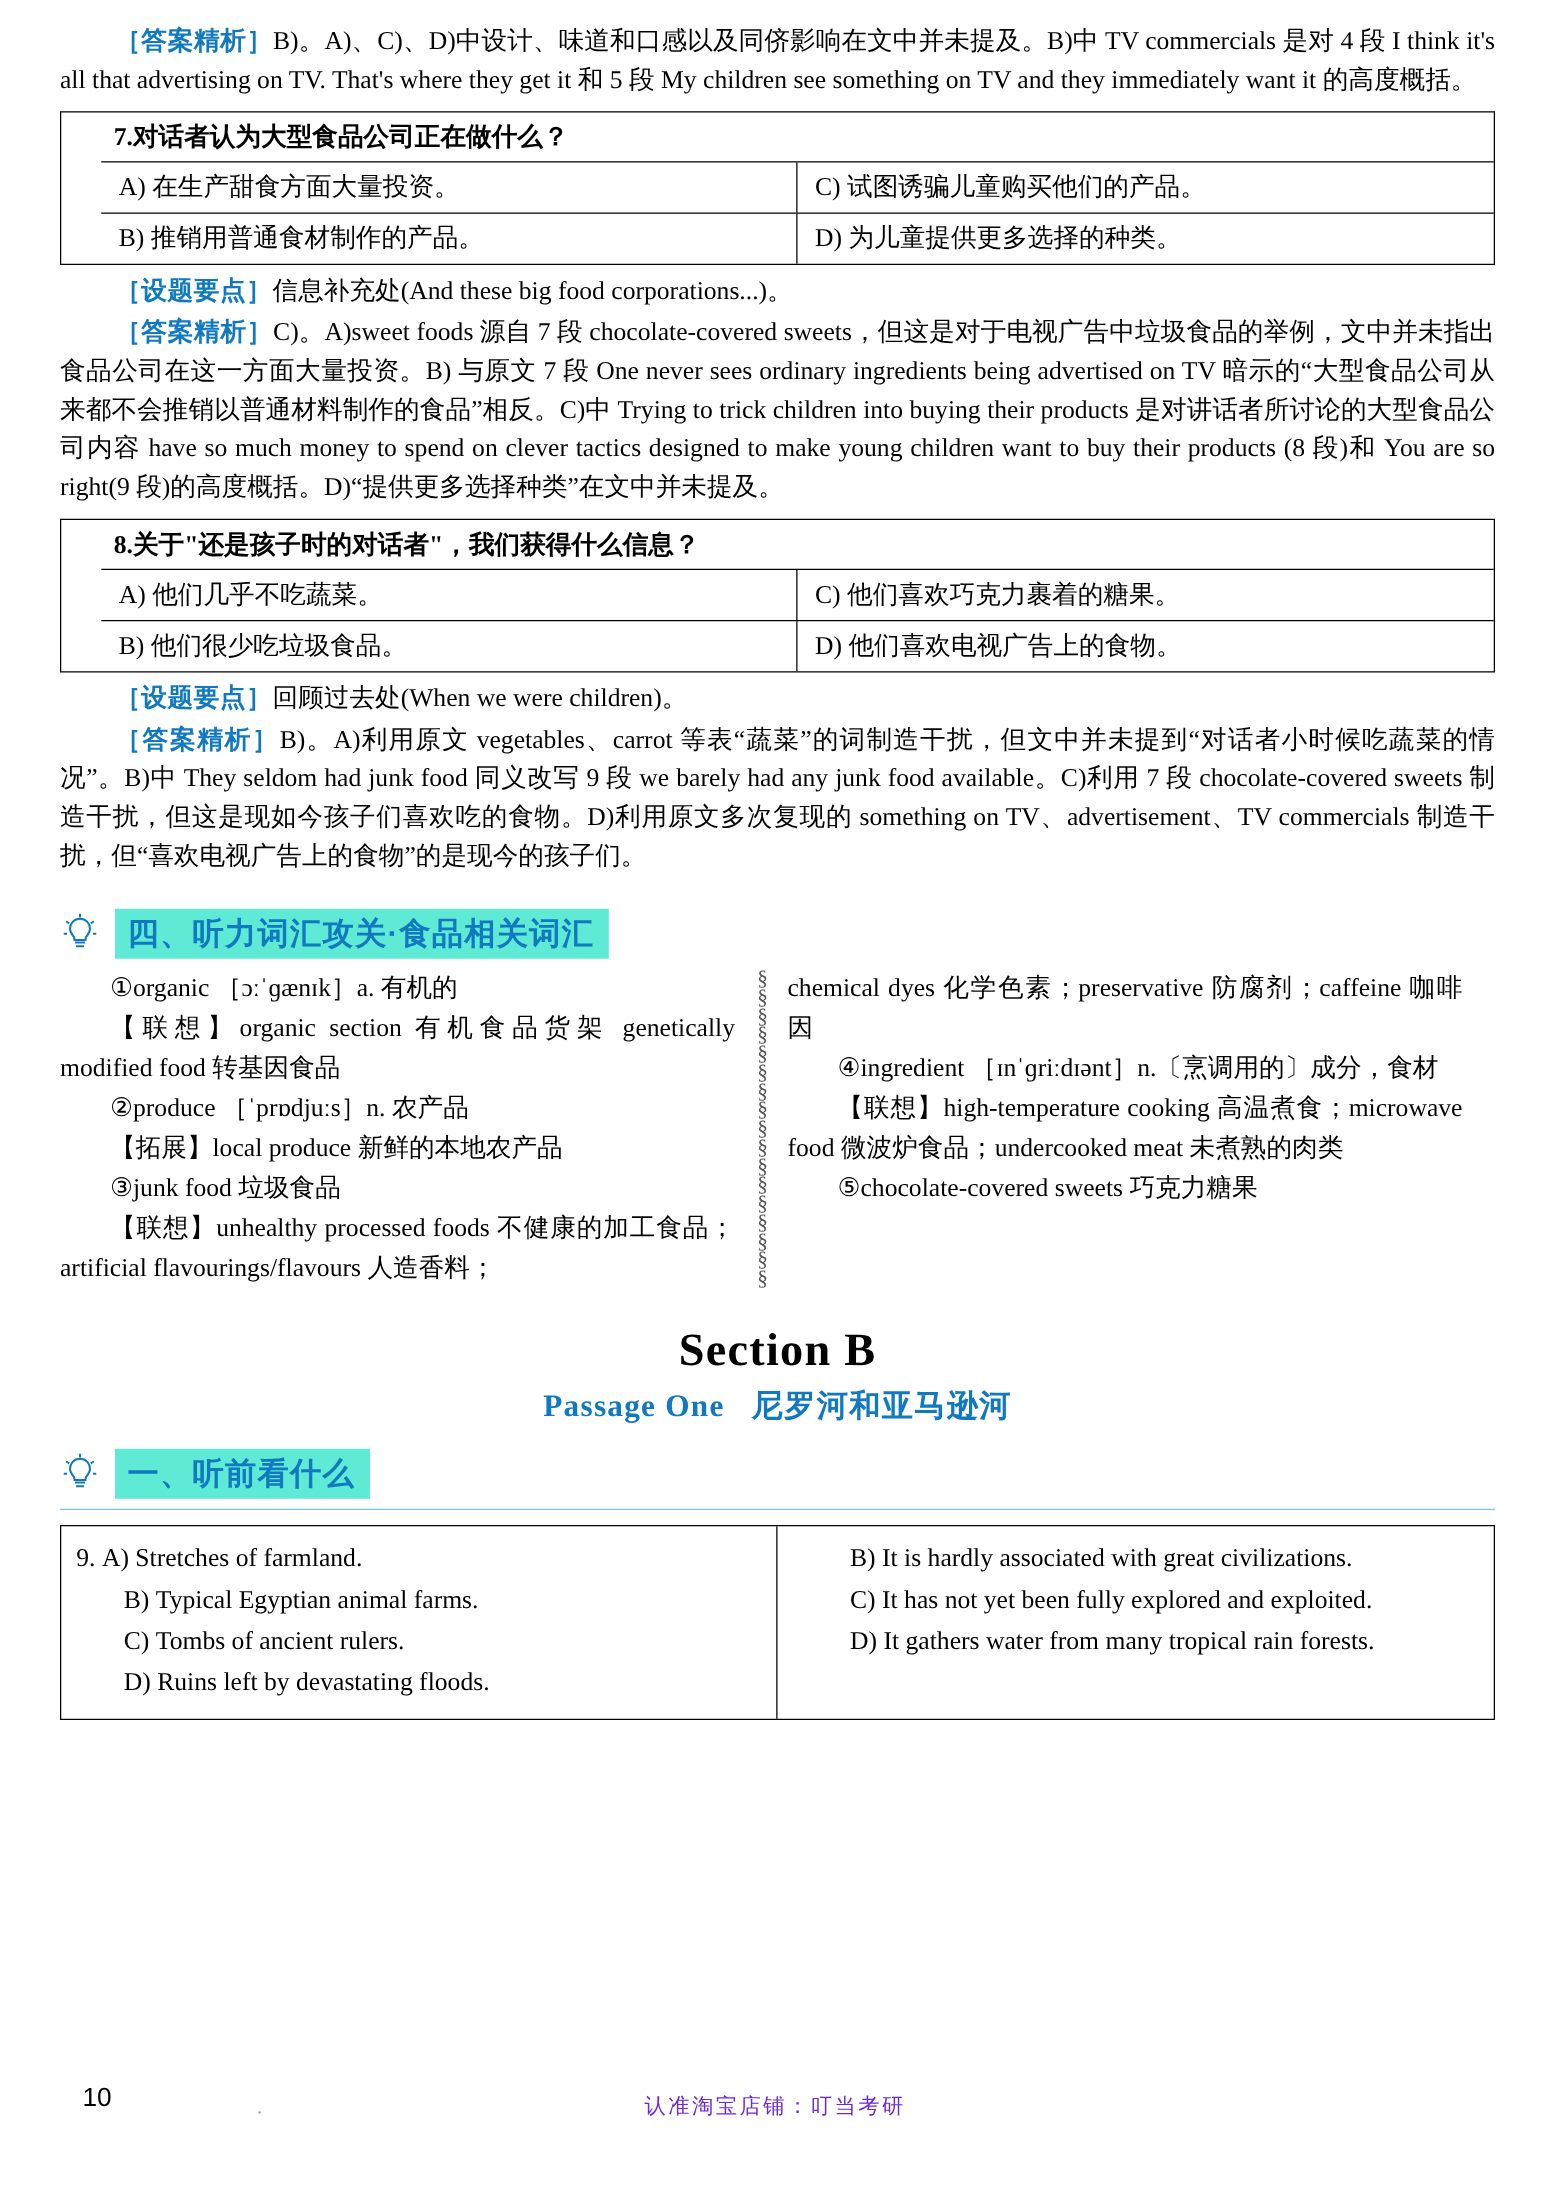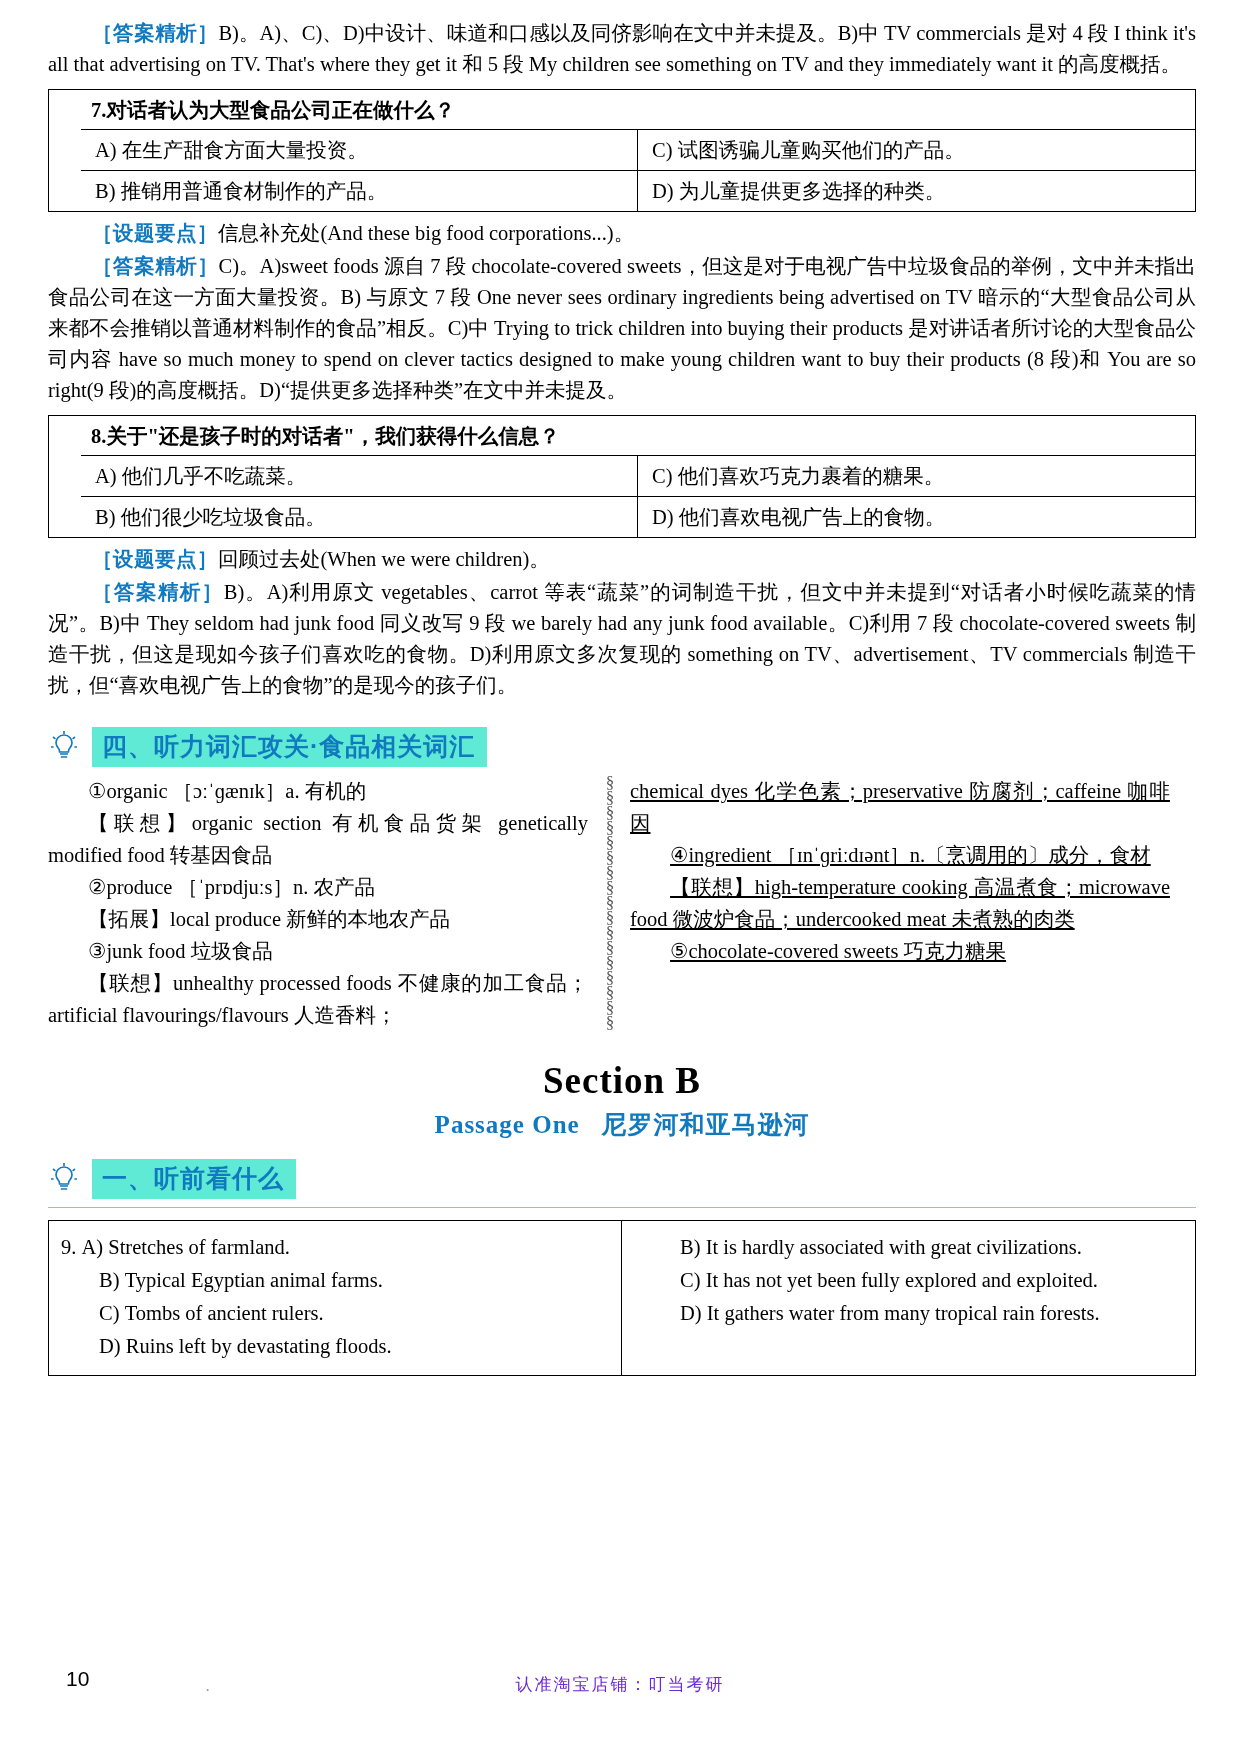--- a/index.html
+++ b/index.html
@@ -104,21 +104,21 @@
     position: relative;
   }
   .vocab .col {
     width: 540px;
     font-size: 20.5px;
     line-height: 32px;
     text-align: justify;
     text-justify: inter-ideograph;
   }
   .vocab .colL { padding-right: 16px; }
-  .vocab .colR { padding-left: 26px; text-decoration: underline; }
+  .vocab .colR { padding-left: 26px; }
   .wavy {
     position: absolute;
     left: 552px;
     top: 0;
     width: 20px;
     height: 100%;
     color: #555;
     font-size: 17px;
     line-height: 15px;
     overflow: hidden;

